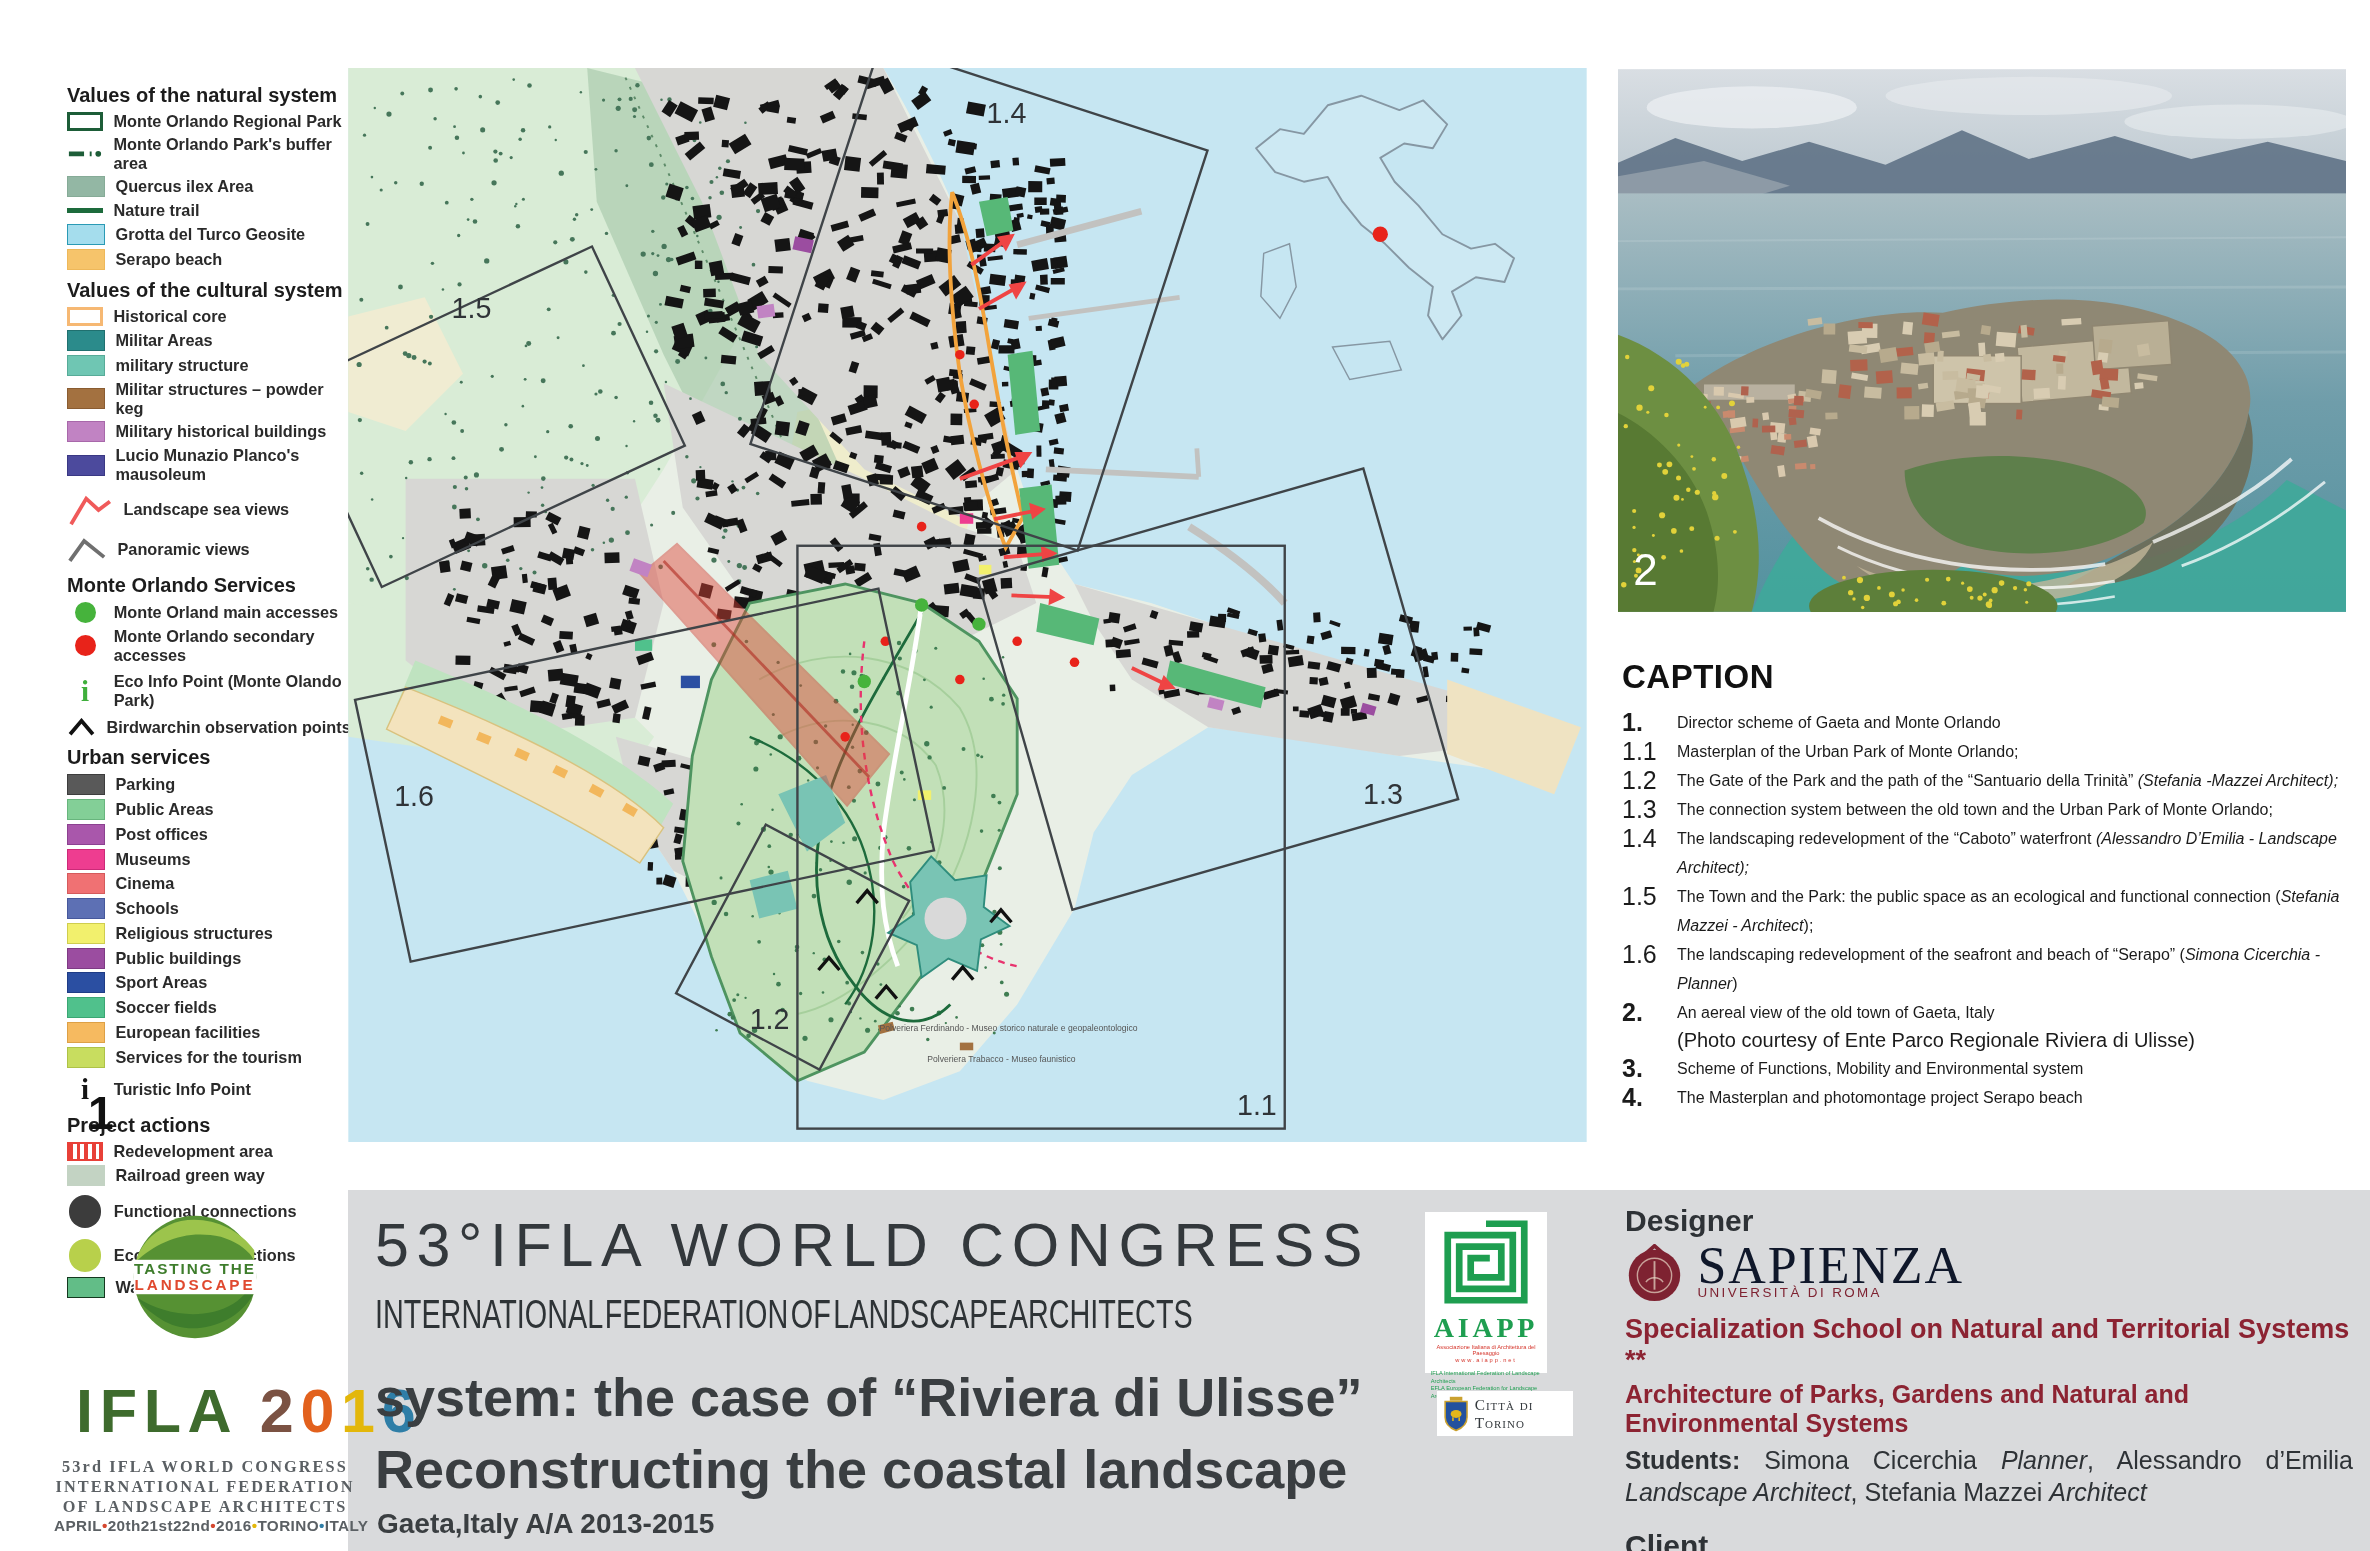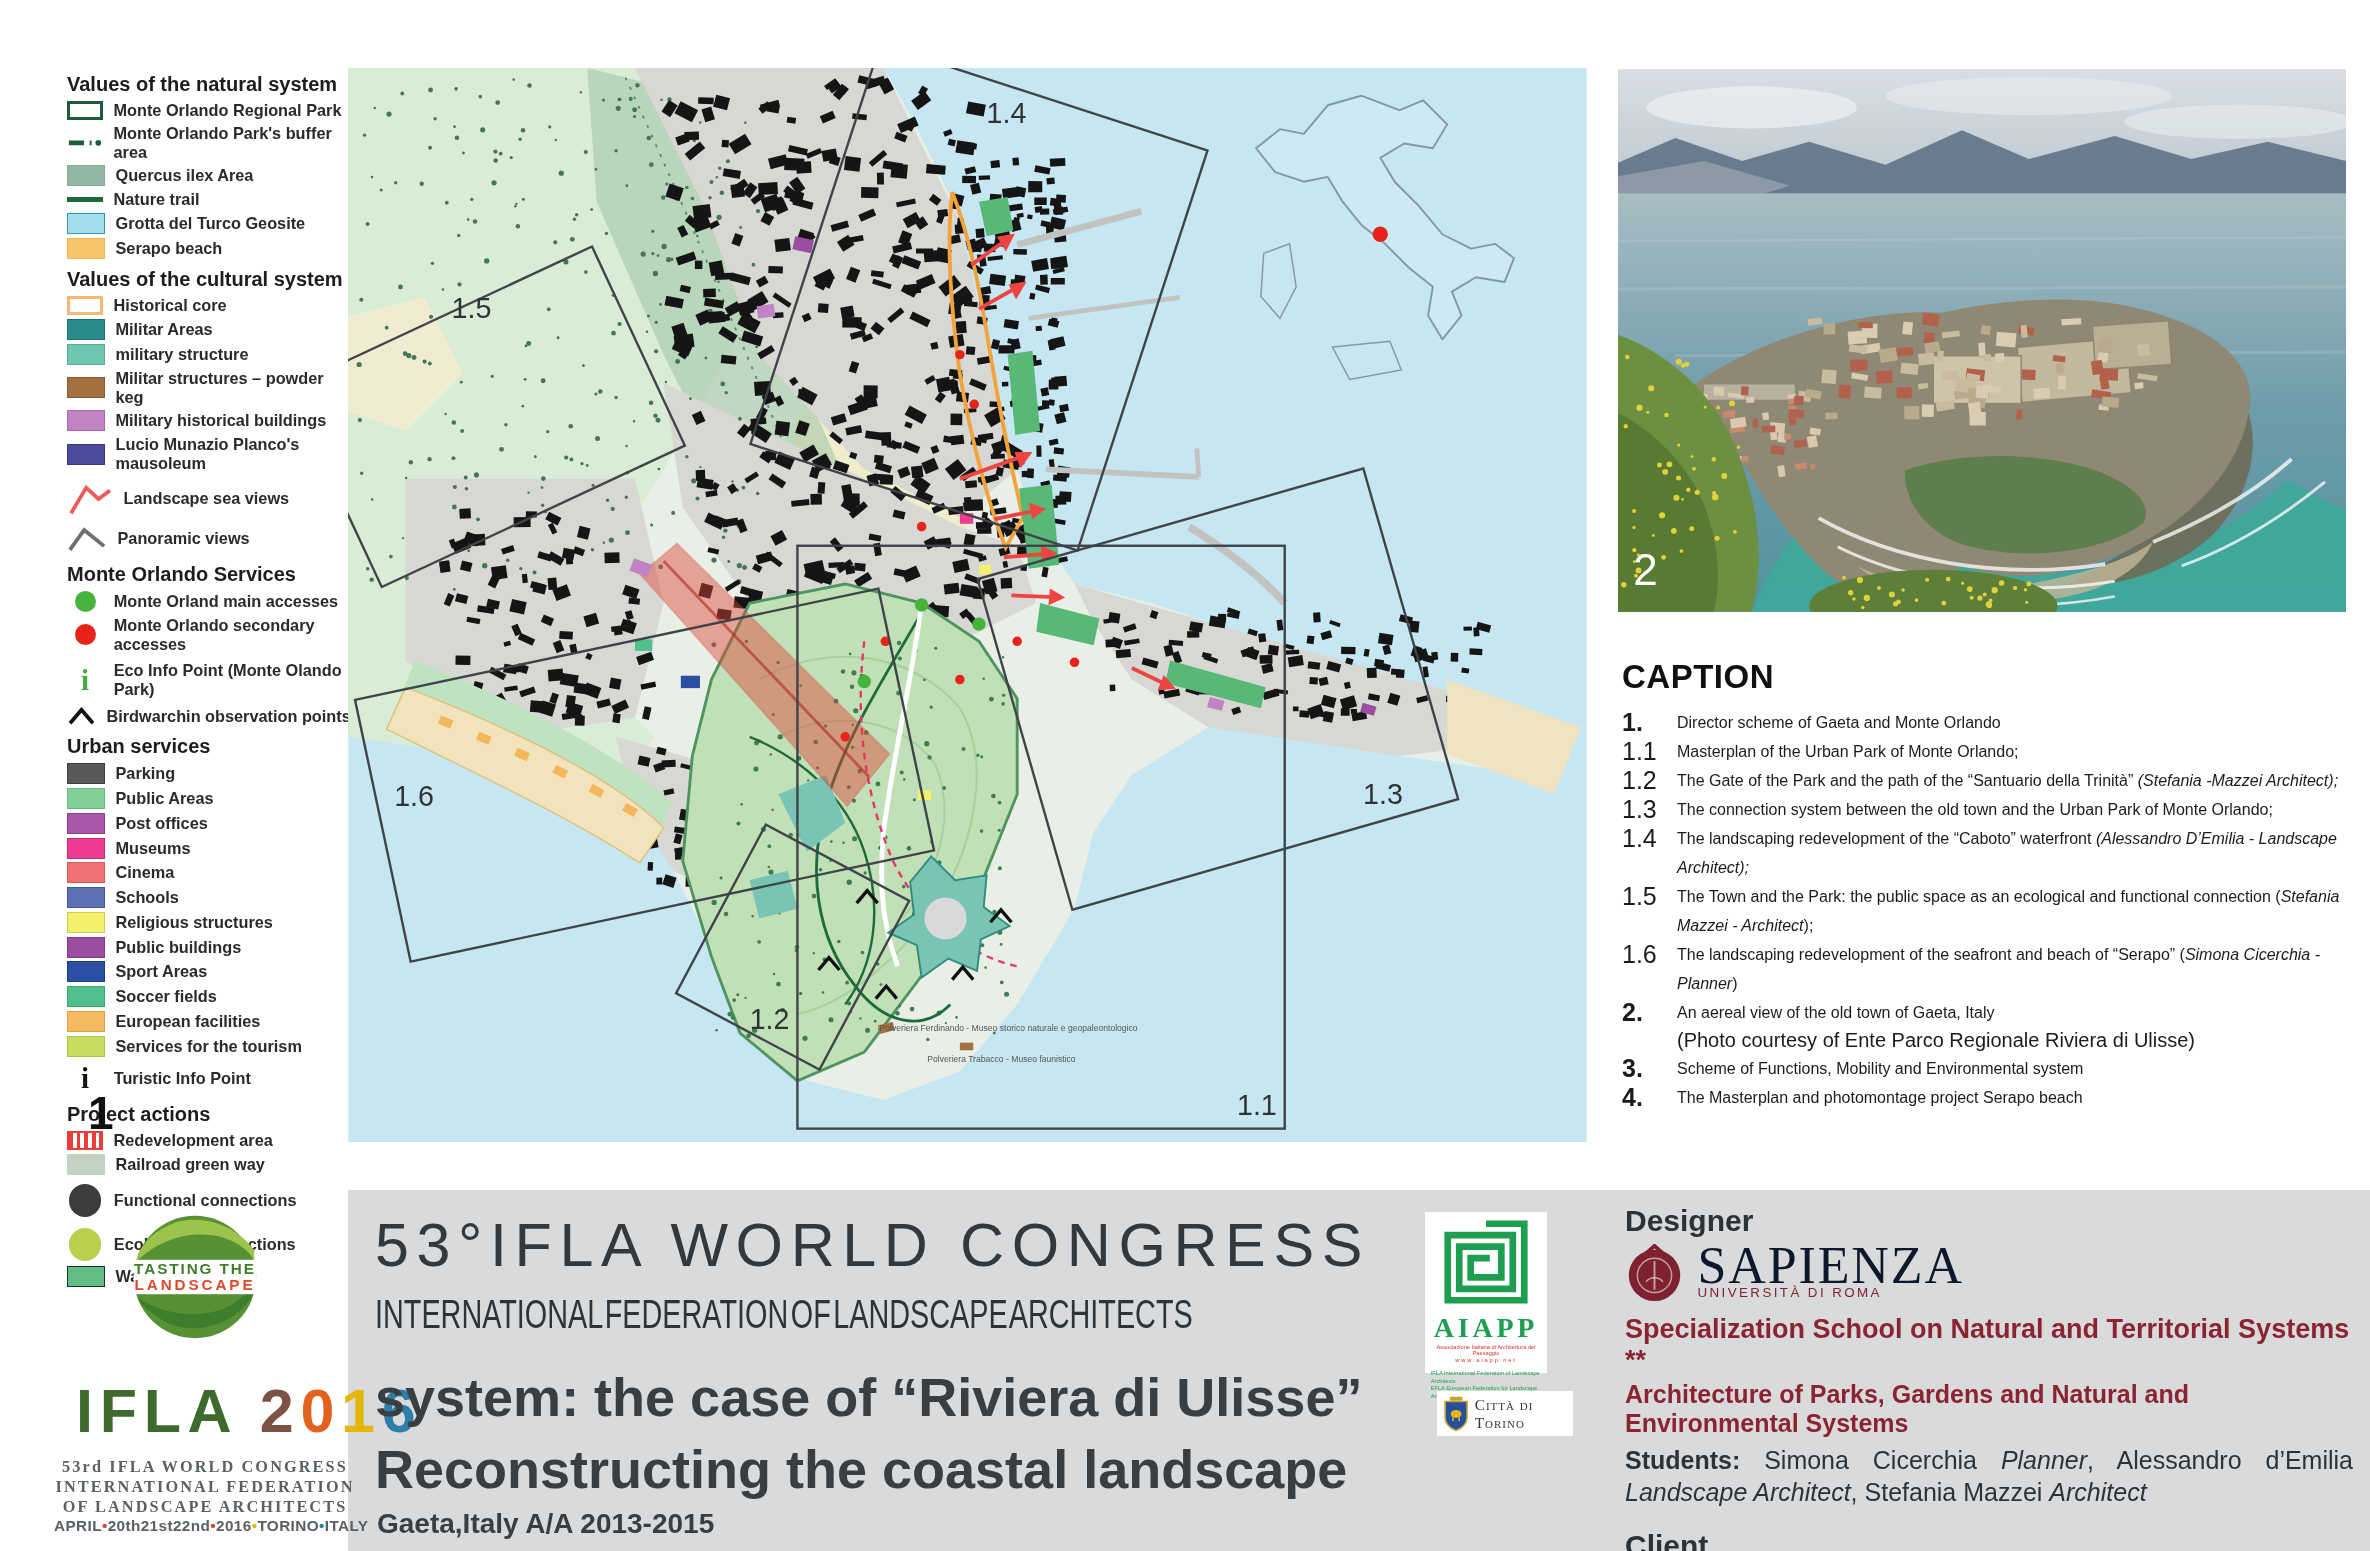--- a/index.html
+++ b/index.html
@@ -1,19 +1,19 @@
 <!DOCTYPE html>
 <html><head>
 <meta charset="utf-8">
 <style>
   html,body{margin:0;padding:0;background:#ffffff;}
   .poster{position:relative;width:2371px;height:1551px;background:#ffffff;overflow:hidden;
           font-family:"Liberation Sans",sans-serif;color:#222;}
   
-  .legend{position:absolute;left:67px;top:73px;width:287px;}
+  .legend{position:absolute;left:67px;top:84px;width:287px;}
   .leg-h{font-size:20px;font-weight:bold;color:#1c1c1c;margin:9.6px 0 4.8px 0;}
   .leg-h:first-child{margin-top:0;}
   .leg-row{display:flex;align-items:center;gap:10.5px;margin:3.8px 0;}
   .leg-row .lbl{font-size:16.3px;font-weight:bold;color:#2a2a2a;line-height:19px;}
   .sw{flex:0 0 auto;display:inline-flex;align-items:center;justify-content:center;}
   .sw-rect{width:36px;height:19px;}
   .sw-rect-outline{width:36px;height:19px;box-sizing:border-box;}
   .sw-line{width:36px;height:4.8px;}
   .sw-circle{width:21px;height:21px;border-radius:50%;margin:0 7.6px;}
   .sw-bigcircle{width:32.5px;height:32.5px;border-radius:50%;margin:1.9px 1.9px;}

